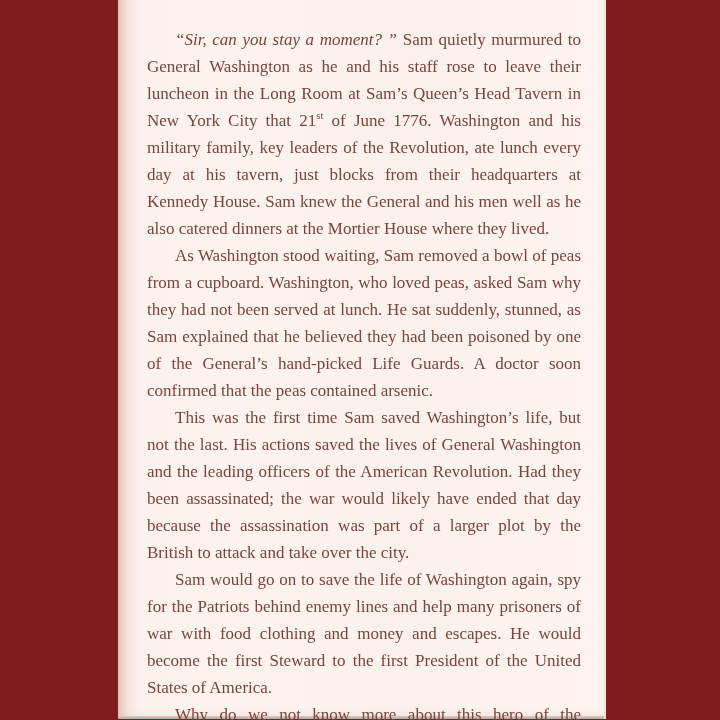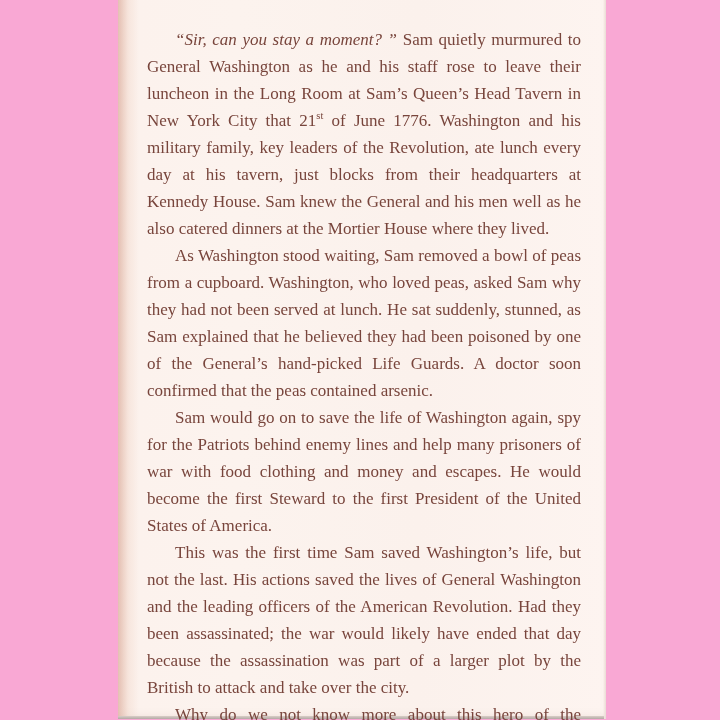--- a/index.html
+++ b/index.html
@@ -10,21 +10,21 @@
     width: 720px;
     height: 720px;
     background: #ffffff;
     overflow: hidden;
     font-family: "Liberation Serif", serif;
   }
   .photo {
     position: relative;
     width: 720px;
     height: 720px;
-    background: #f9a8d4;
+    background: #7f1d1d;
   }
   
   .book-page {
     position: absolute;
     left: 118px;
     top: 0;
     width: 488px;
     height: 719px;
     background:
       linear-gradient(to right,
@@ -88,18 +88,18 @@
 <body>
 
 <div class="photo">
   <div class="book-page">
     <div class="page-left-curve"></div>
     <div class="page-right-edge"></div>
     <div class="page-bottom-edge"></div>
     <div class="page-text">
         <p><em>“Sir, can you stay a moment? ”</em><span> Sam quietly murmured to General Washington as he and his staff rose to leave their luncheon in the Long Room at Sam’s Queen’s Head Tavern in New York City that 21</span><sup>st</sup><span> of June 1776. Washington and his military family, key leaders of the Revolution, ate lunch every day at his tavern, just blocks from their headquarters at Kennedy House. Sam knew the General and his men well as he also catered dinners at the Mortier House where they lived.</span></p>
         <p><span>As Washington stood waiting, Sam removed a bowl of peas from a cupboard. Washington, who loved peas, asked Sam why they had not been served at lunch. He sat suddenly, stunned, as Sam explained that he believed they had been poisoned by one of the General’s hand-picked Life Guards. A doctor soon confirmed that the peas contained arsenic.</span></p>
+        <p><span>This was the first time Sam saved Washington’s life, but not the last. His actions saved the lives of General Washington and the leading officers of the American Revolution. Had they been assassinated; the war would likely have ended that day because the assassination was part of a larger plot by the British to attack and take over the city.</span></p>
         <p><span>Sam would go on to save the life of Washington again, spy for the Patriots behind enemy lines and help many prisoners of war with food clothing and money and escapes. He would become the first Steward to the first President of the United States of America.</span></p>
-        <p><span>This was the first time Sam saved Washington’s life, but not the last. His actions saved the lives of General Washington and the leading officers of the American Revolution. Had they been assassinated; the war would likely have ended that day because the assassination was part of a larger plot by the British to attack and take over the city.</span></p>
         <p><span>Why do we not know more about this hero of the Revolution? Sam was a man of mixed race in a time of slavery and prejudice. His story deserves to be told.</span></p>
       </div>
   </div>
 </div>
 
 </body></html>

